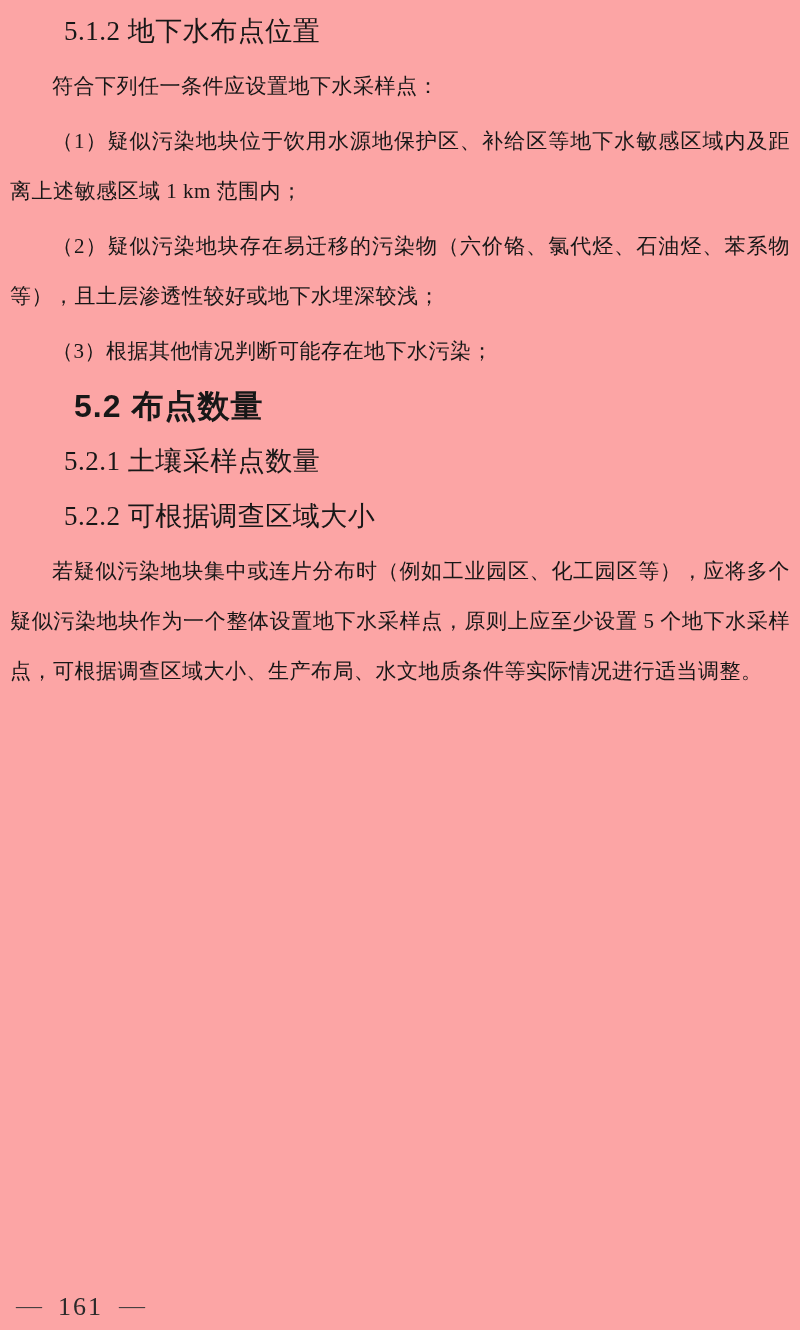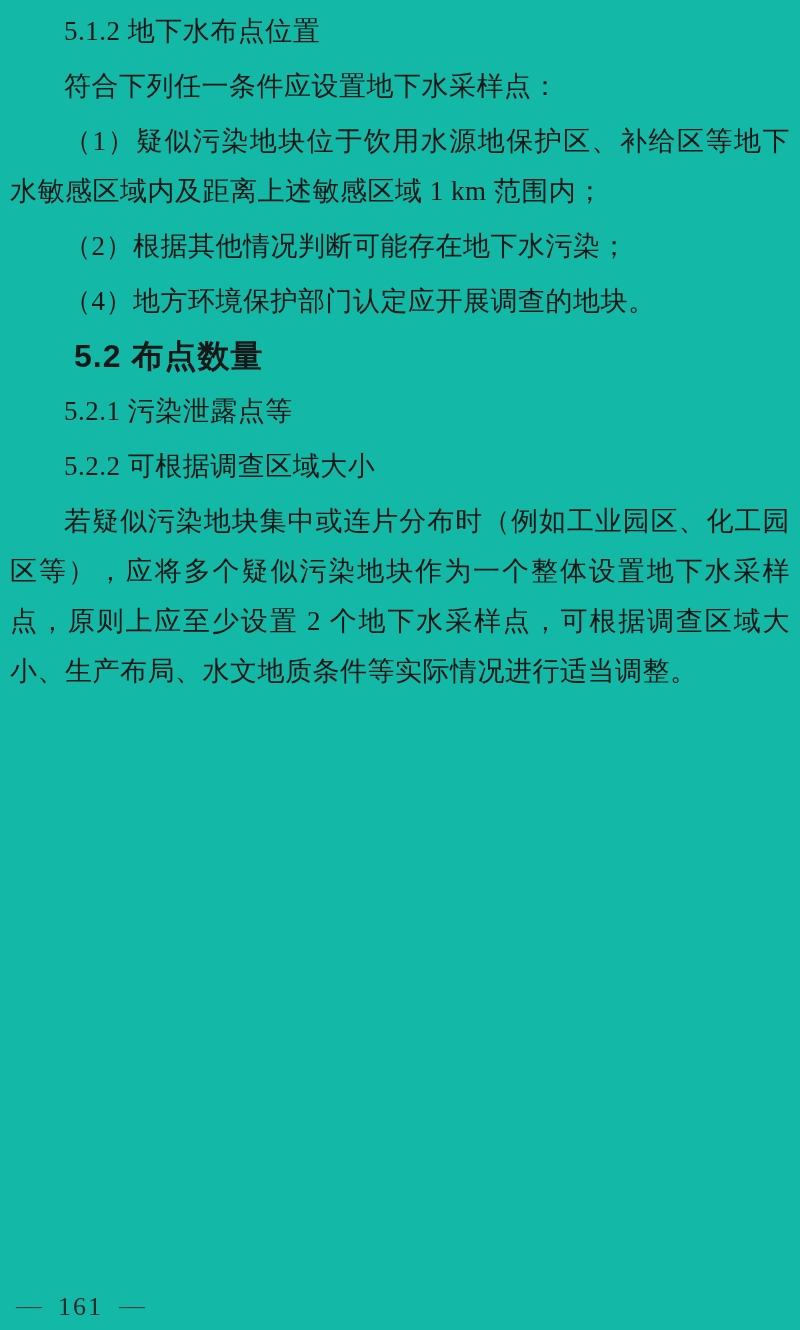--- a/index.html
+++ b/index.html
@@ -5,29 +5,29 @@
   html, body {
     margin: 0;
     padding: 0;
     background: #ffffff;
   }
   .page {
     position: relative;
     width: 800px;
     height: 1330px;
     box-sizing: border-box;
-    background: #14b8a6;
+    background: #fca5a5;
     color: #171717;
     font-family: "Liberation Serif", "DejaVu Serif", serif;
     padding: 6px 10px 0 10px;
     overflow: hidden;
   }
   .block {
     margin: 0 0 5px 0;
-    font-size: 27px;
+    font-size: 21px;
     line-height: 50px;
     text-align: justify;
     text-indent: 2em;
     letter-spacing: 0.5px;
     word-break: break-all;
   }
   .heading {
     
     font-size: 27px;
   }
@@ -57,26 +57,26 @@
   }
 </style>
 </head>
 <body>
 
 <div class="page">
 
   <p class="block heading">5.1.2 地下水布点位置</p>
   <p class="block">符合下列任一条件应设置地下水采样点：</p>
   <p class="block">（1）疑似污染地块位于饮用水源地保护区、补给区等地下水敏感区域内及距离上述敏感区域 1 km 范围内；</p>
-  <p class="block">（2）根据其他情况判断可能存在地下水污染；</p>
-  <p class="block">（4）地方环境保护部门认定应开展调查的地块。</p>
+  <p class="block">（2）疑似污染地块存在易迁移的污染物（六价铬、氯代烃、石油烃、苯系物等），且土层渗透性较好或地下水埋深较浅；</p>
+  <p class="block">（3）根据其他情况判断可能存在地下水污染；</p>
   <p class="block heading-bold">5.2 布点数量</p>
-  <p class="block heading">5.2.1 污染泄露点等</p>
+  <p class="block heading">5.2.1 土壤采样点数量</p>
   <p class="block heading">5.2.2 可根据调查区域大小</p>
-  <p class="block">若疑似污染地块集中或连片分布时（例如工业园区、化工园区等），应将多个疑似污染地块作为一个整体设置地下水采样点，原则上应至少设置 2 个地下水采样点，可根据调查区域大小、生产布局、水文地质条件等实际情况进行适当调整。</p>
+  <p class="block">若疑似污染地块集中或连片分布时（例如工业园区、化工园区等），应将多个疑似污染地块作为一个整体设置地下水采样点，原则上应至少设置 5 个地下水采样点，可根据调查区域大小、生产布局、水文地质条件等实际情况进行适当调整。</p>
 
   <div class="footer">
     <span class="dash">—</span>
     <span class="num">161</span>
     <span class="dash">—</span>
   </div>
 
 </div>
 
 </body></html>

